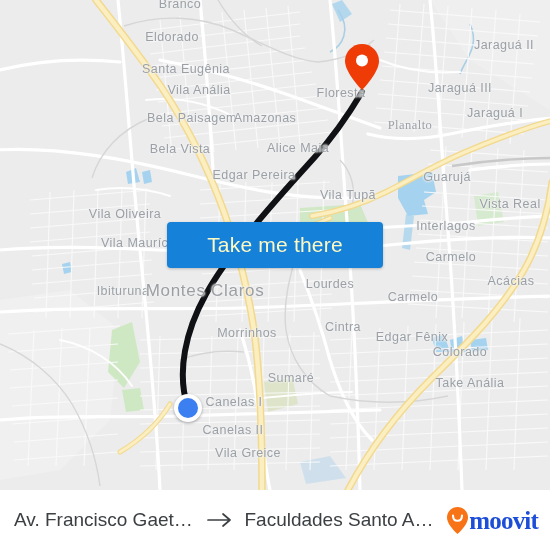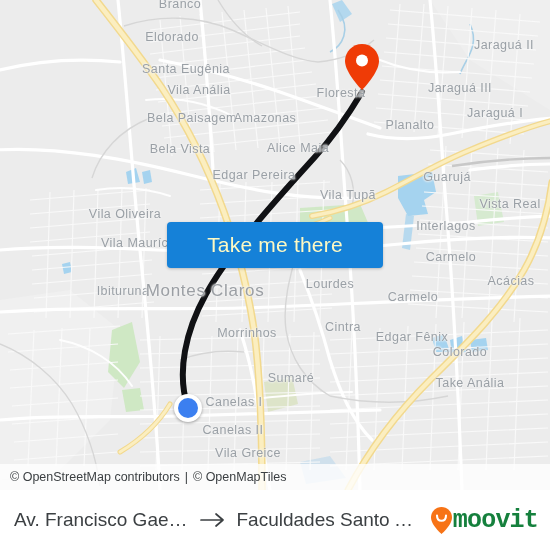--- a/index.html
+++ b/index.html
@@ -169,24 +169,24 @@
     display: inline-flex;
     align-items: center;
   }
   #moovit-logo {
     flex: 0 0 auto;
     display: flex;
     align-items: center;
     margin-left: 8px;
   }
   #moovit-wordmark {
-    font-family: Liberation Mono, monospace;
+    font-family: Liberation Serif, serif;
     font-weight: bold;
     font-size: 25px;
-    color: #15803d;
+    color: #1d4ed8;
     letter-spacing: -0.8px;
     margin-left: 1px;
     line-height: 1;
   }
 </style>
 </head>
 <body>
 
 <div id="app">
 
@@ -313,21 +313,21 @@
         <div class="place-label" style="left: 180px; top: 4px;">Branco</div>
         <div class="place-label" style="left: 172px; top: 37px;">Eldorado</div>
         <div class="place-label" style="left: 186px; top: 69px;">Santa Eugênia</div>
         <div class="place-label" style="left: 199px; top: 90px;">Vila Anália</div>
         <div class="place-label" style="left: 192px; top: 118px;">Bela Paisagem</div>
         <div class="place-label" style="left: 265px; top: 118px;">Amazonas</div>
         <div class="place-label" style="left: 180px; top: 149px;">Bela Vista</div>
         <div class="place-label" style="left: 254px; top: 175px;">Edgar Pereira</div>
         <div class="place-label" style="left: 298px; top: 148px;">Alice Maia</div>
         <div class="place-label" style="left: 341px; top: 93px;">Floresta</div>
-        <div class="place-label" style="left: 410px; top: 125px;">Planalto</div>
+        <div class="place-label" style="left: 410px; top: 125px; font-family: Liberation Serif, serif;">Planalto</div>
         <div class="place-label" style="left: 504px; top: 45px;">Jaraguá II</div>
         <div class="place-label" style="left: 460px; top: 88px; text-align: center;">Jaraguá III</div>
         <div class="place-label" style="left: 495px; top: 113px;">Jaraguá I</div>
         <div class="place-label" style="left: 447px; top: 177px;">Guarujá</div>
         <div class="place-label" style="left: 348px; top: 195px;">Vila Tupã</div>
         <div class="place-label" style="left: 510px; top: 204px;">Vista Real</div>
         <div class="place-label" style="left: 446px; top: 226px;">Interlagos</div>
         <div class="place-label" style="left: 125px; top: 214px;">Vila Oliveira</div>
         <div class="place-label" style="left: 140px; top: 243px;">Vila Maurício</div>
         <div class="place-label" style="left: 123px; top: 291px;">Ibituruna</div>
@@ -354,25 +354,20 @@
       </svg>
     </div>
 
     <div id="origin-marker">
       <div class="ring"></div>
       <div class="dot"></div>
     </div>
 
     <button id="cta-button">Take me there</button>
 
-    <div id="attribution">
-      <span>© OpenStreetMap contributors</span>
-      <span class="attr-sep">|</span>
-      <span>© OpenMapTiles</span>
-    </div>
   </div>
 
   <div id="bottom-bar">
     <div id="route-summary">
       <span class="endpoint">Av. Francisco Gaetani, …</span>
       <span id="route-arrow-icon">
         <svg width="26" height="16" viewBox="0 0 26 16">
           <path d="M1 8 H22 M16 2 L23 8 L16 14" stroke="#3c4043" stroke-width="1.7" fill="none" stroke-linecap="round" stroke-linejoin="round"></path>
         </svg>
       </span>

